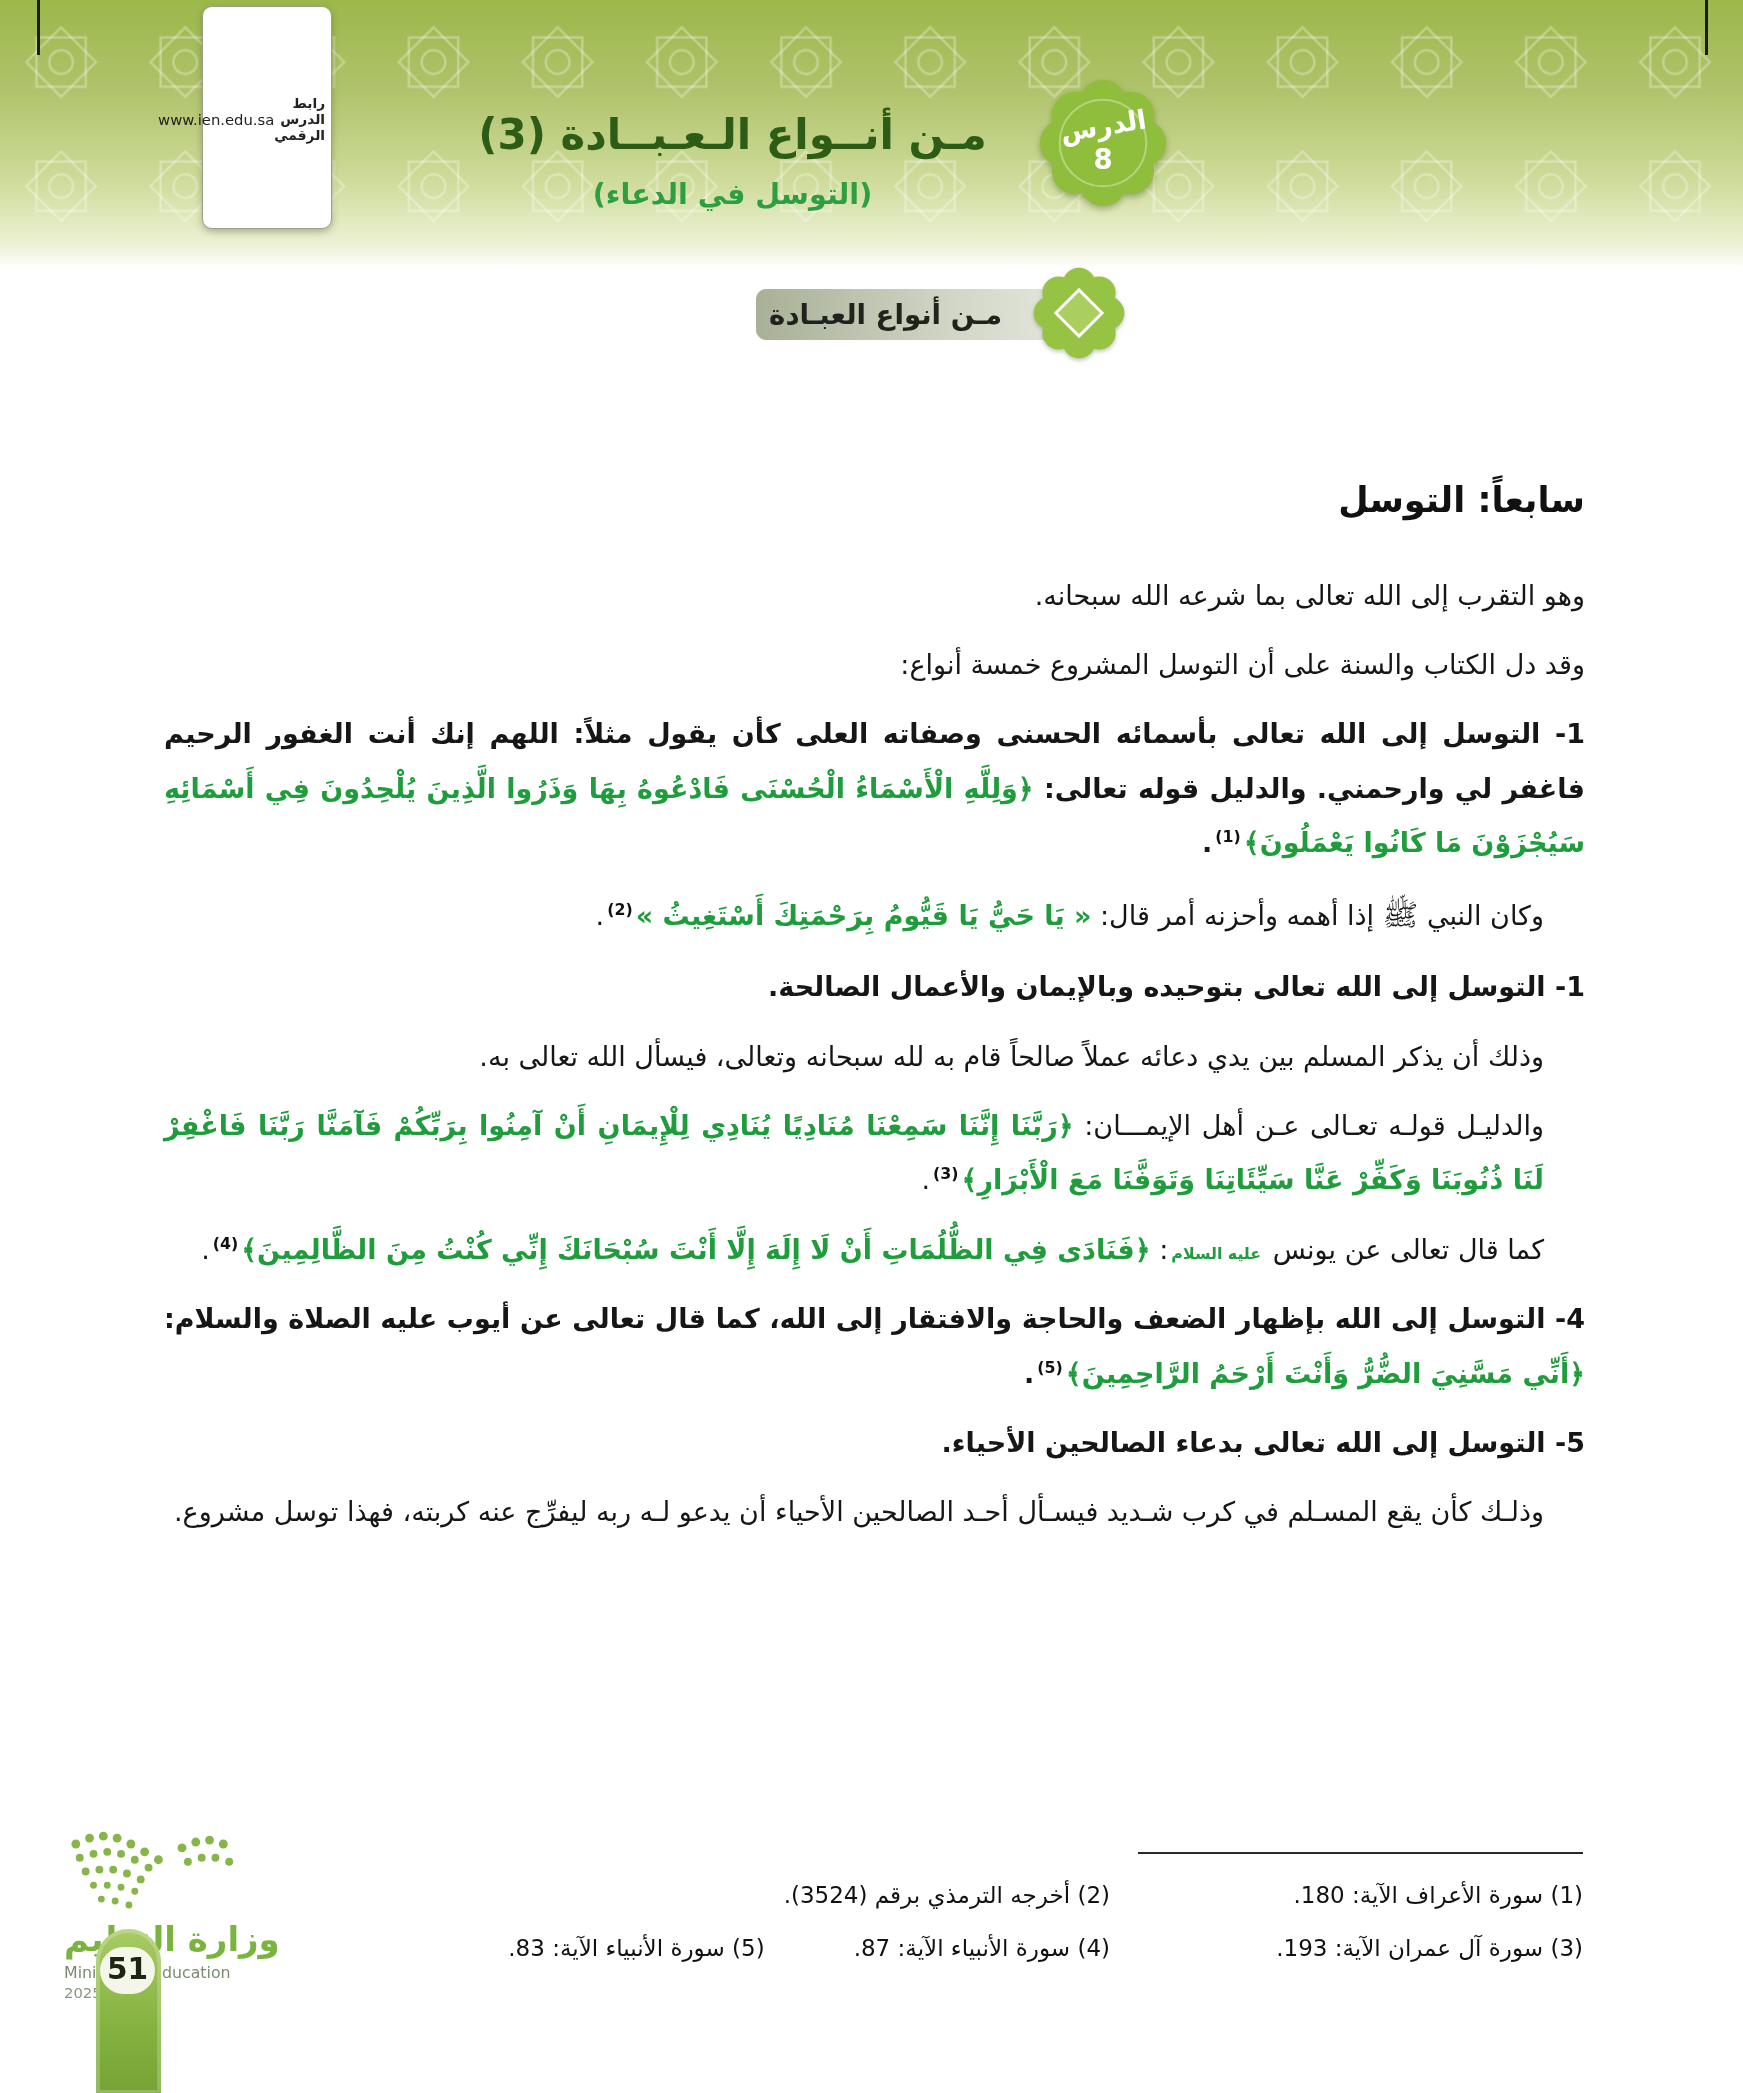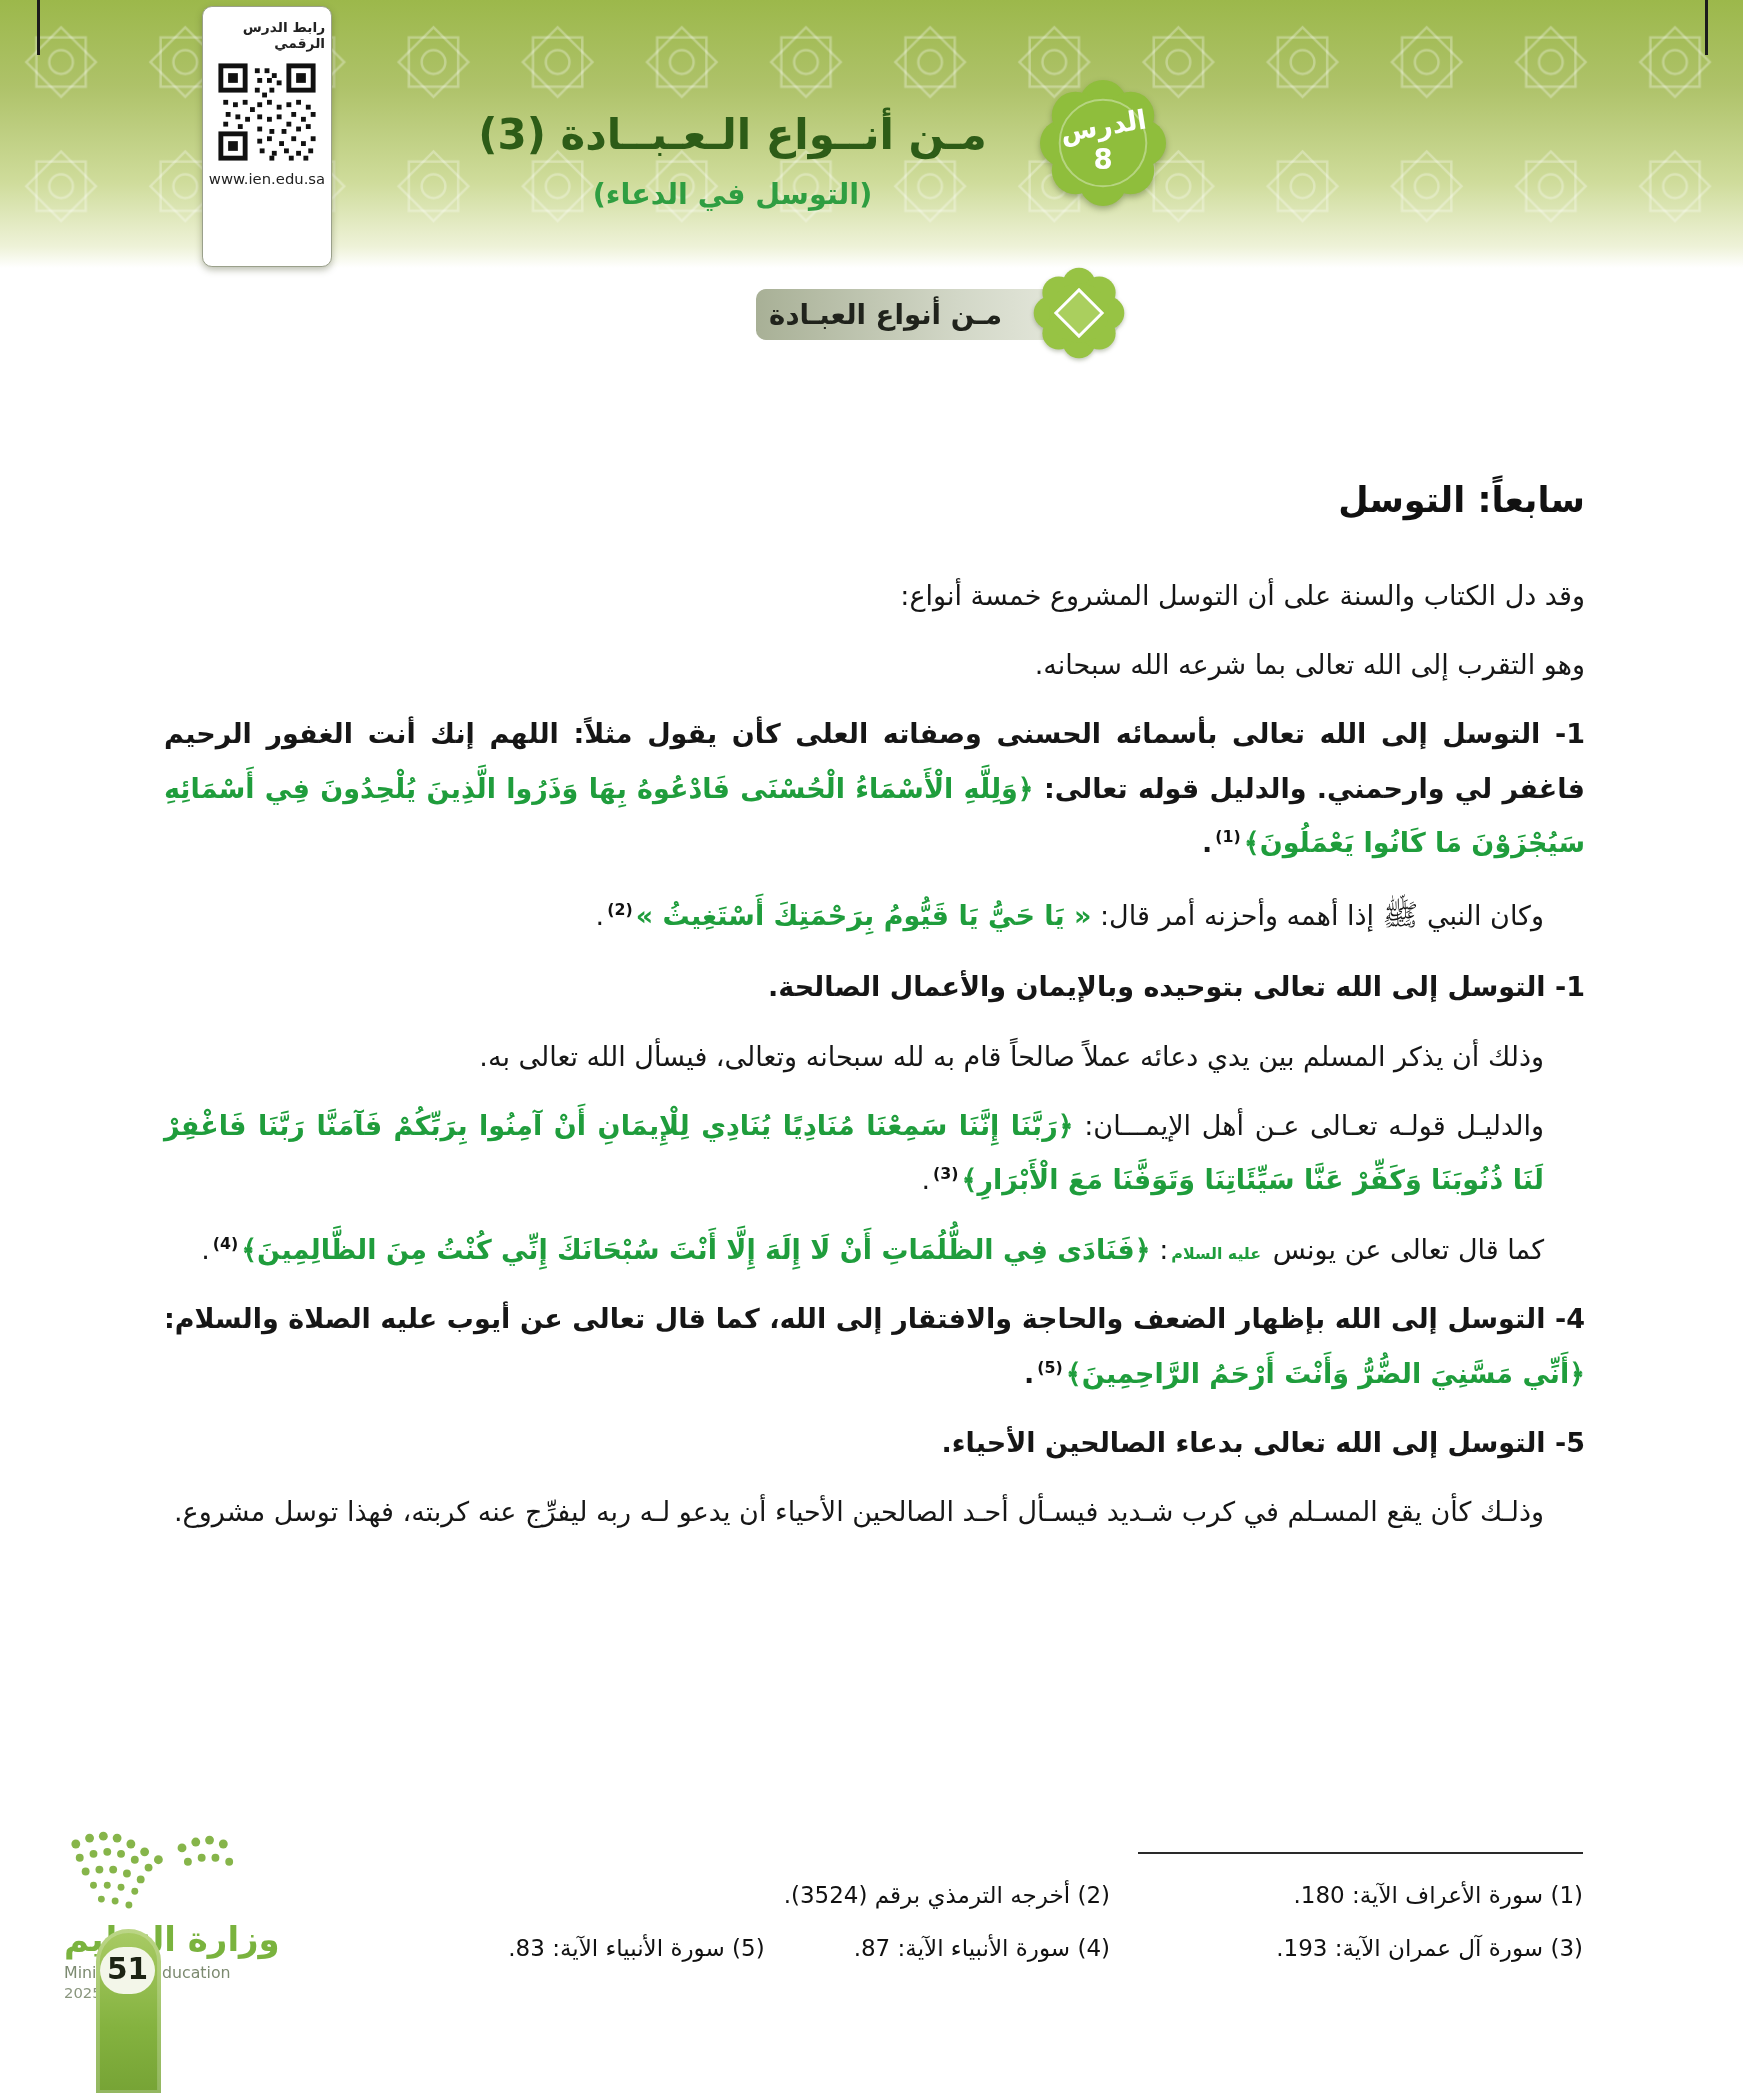--- a/index.html
+++ b/index.html
@@ -11,24 +11,24 @@
   
   .band{
     position:absolute; top:0; left:0; width:1744px; height:268px; overflow:hidden;
     background:linear-gradient(180deg,#9cb84b 0%,#aec269 32%,#cfdc9b 68%,#eef2d8 92%,#ffffff 100%);
   }
   .band-pattern{position:absolute; inset:0;}
   .crop{position:absolute; top:0; width:3px; height:55px; background:#1c1c1c; z-index:9;}
   .crop-l{left:38px;} .crop-r{right:35px;}
 
   .qr-card{
-    position:absolute; top:5.9px; left:203px; width:130px; height:261px;
+    position:absolute; top:5.9px; left:203px; width:130px; height:223px;
     background:#ffffff; border:1px solid #9aa08b; border-radius:9.9px;
     box-shadow:0 3px 7.9px rgba(60,70,30,.35);
-    display:flex; flex-direction:column; align-items:center; padding:11.8px 5.9px 7.9px; box-sizing:border-box;
+    display:flex; flex-direction:row; align-items:center; padding:11.8px 5.9px 7.9px; box-sizing:border-box;
     z-index:3;
   }
   .qr-label{font-size:13.8px; font-weight:bold; color:#222;}
   .qr-svg{width:102px; height:102px; margin:9.9px 0 7.9px;}
   .qr-url{font-size:14.8px; color:#222; direction:ltr;}
 
   .titles{position:absolute; top:110px; left:448px; width:571px; text-align:center; z-index:2;}
   .title{font-size:42px; font-weight:bold; color:#2d5c17;}
   .subtitle{font-size:28.6px; font-weight:bold; color:#2f9e41; margin-top:18px;}
 
@@ -227,22 +227,22 @@
       <circle cx="34" cy="76" r="17"></circle>
         <circle cx="76" cy="76" r="17"></circle>
       <circle cx="55" cy="55" r="31"></circle>
     </g>
     <rect x="38" y="38" width="34" height="34" fill="#aacf5e" stroke="#ffffff" stroke-width="3" transform="rotate(45 55 55)"></rect>
   </svg>
 
   <main class="body">
     <h2 class="topic">سابعاً: التوسل</h2>
 
+    <p class="para">وهو التقرب إلى الله تعالى بما شرعه الله سبحانه.</p>
     <p class="para">وقد دل الكتاب والسنة على أن التوسل المشروع خمسة أنواع:</p>
-    <p class="para">وهو التقرب إلى الله تعالى بما شرعه الله سبحانه.</p>
 
     <p class="para itemp"><span>1- التوسل إلى الله تعالى بأسمائه الحسنى وصفاته العلى كأن يقول مثلاً: اللهم إنك أنت الغفور الرحيم فاغفر لي وارحمني. والدليل قوله تعالى: </span><span class="quran">﴿وَلِلَّهِ الْأَسْمَاءُ الْحُسْنَى فَادْعُوهُ بِهَا وَذَرُوا الَّذِينَ يُلْحِدُونَ فِي أَسْمَائِهِ سَيُجْزَوْنَ مَا كَانُوا يَعْمَلُونَ﴾</span><sup class="ref">(1)</sup><span>.</span></p>
 
     <p class="para sub"><span>وكان النبي </span><span class="saw">ﷺ</span><span> إذا أهمه وأحزنه أمر قال: </span><span class="quran">« يَا حَيُّ يَا قَيُّومُ بِرَحْمَتِكَ أَسْتَغِيثُ »</span><sup class="ref">(2)</sup><span>.</span></p>
 
     <p class="para itemp">1- التوسل إلى الله تعالى بتوحيده وبالإيمان والأعمال الصالحة.</p>
     <p class="para sub">وذلك أن يذكر المسلم بين يدي دعائه عملاً صالحاً قام به لله سبحانه وتعالى، فيسأل الله تعالى به.</p>
     <p class="para sub"><span>والدليـل قولـه تعـالى عـن أهل الإيمـــان: </span><span class="quran">﴿رَبَّنَا إِنَّنَا سَمِعْنَا مُنَادِيًا يُنَادِي لِلْإِيمَانِ أَنْ آمِنُوا بِرَبِّكُمْ فَآمَنَّا رَبَّنَا فَاغْفِرْ لَنَا ذُنُوبَنَا وَكَفِّرْ عَنَّا سَيِّئَاتِنَا وَتَوَفَّنَا مَعَ الْأَبْرَارِ﴾</span><sup class="ref">(3)</sup><span>.</span></p>
 
     <p class="para sub"><span>كما قال تعالى عن يونس </span><span class="h-small">عليه السلام</span><span>: </span><span class="quran">﴿فَنَادَى فِي الظُّلُمَاتِ أَنْ لَا إِلَهَ إِلَّا أَنْتَ سُبْحَانَكَ إِنِّي كُنْتُ مِنَ الظَّالِمِينَ﴾</span><sup class="ref">(4)</sup><span>.</span></p>

